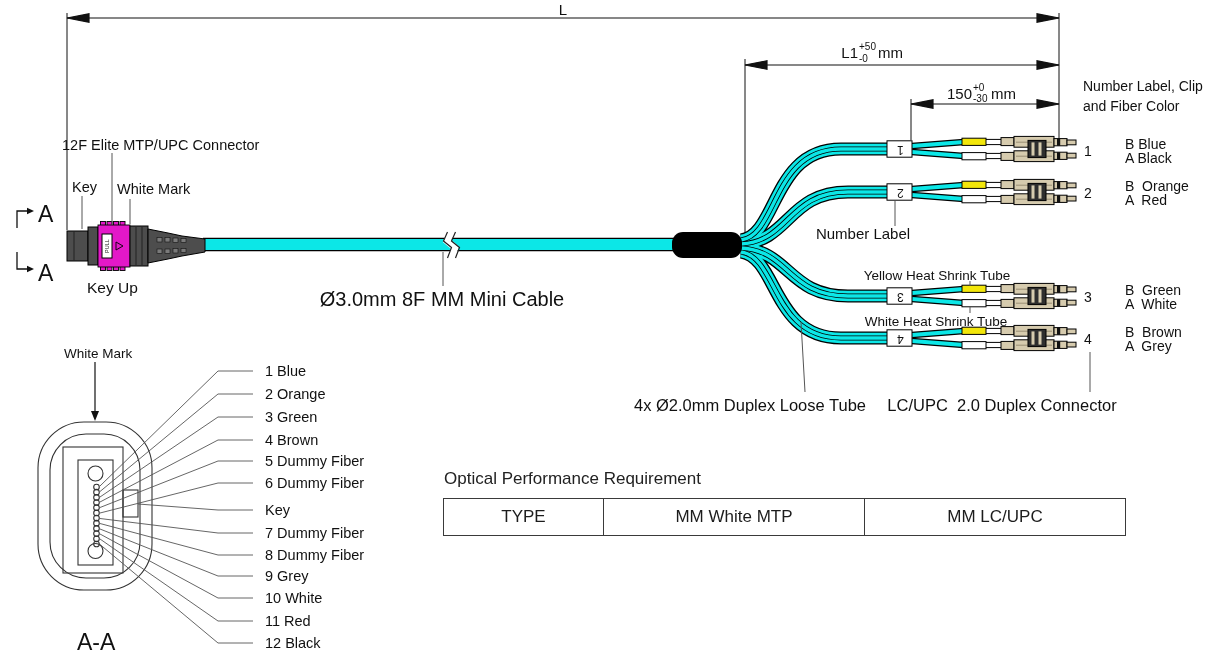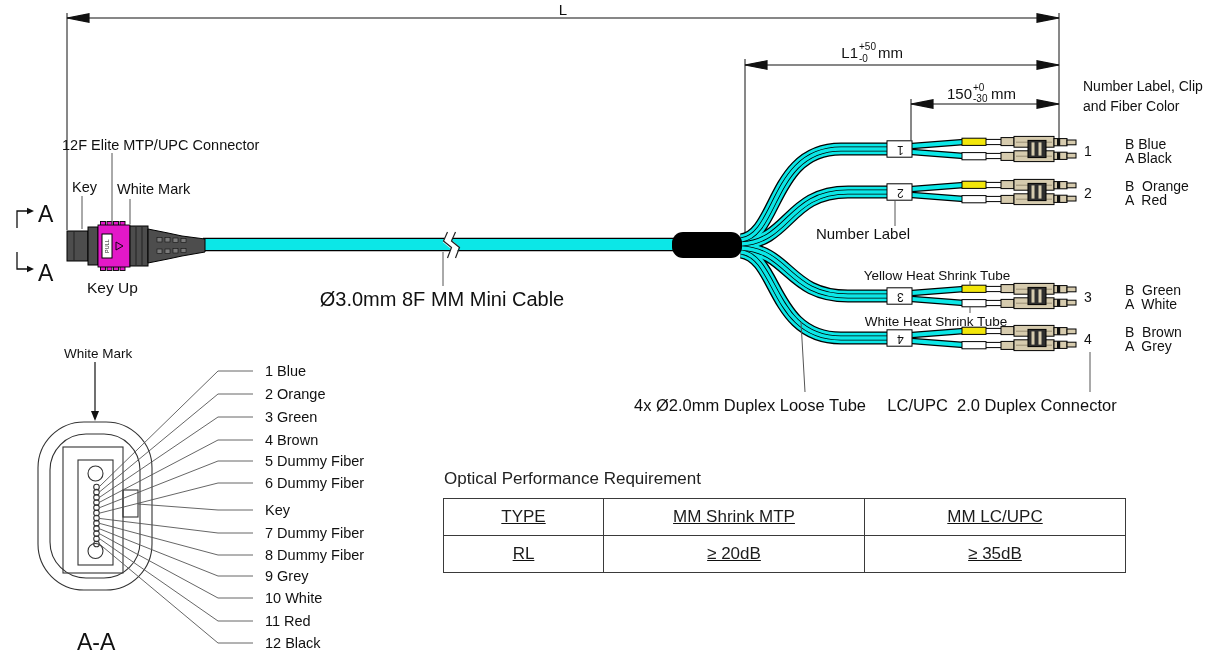--- a/index.html
+++ b/index.html
@@ -1,20 +1,20 @@
 <!DOCTYPE html>
 <html><head>
 <meta charset="utf-8">
 <style>
   html,body{margin:0;padding:0;background:#fff;}
   .stage{position:relative;width:1214px;height:663px;background:#fff;overflow:hidden;
          font-family:"Liberation Sans",sans-serif;color:#111;}
   svg text{fill:#111;font-family:"Liberation Sans",sans-serif;}
   text.pre{white-space:pre;}
-  .tbl-wrap{position:absolute;left:443px;top:498px;text-decoration:underline;}
+  .tbl-wrap{position:absolute;left:443px;top:498px;}
   .tbl-title{position:absolute;left:444px;top:469px;font-size:17px;color:#222;text-align:right;}
   table.perf{border-collapse:collapse;table-layout:fixed;width:682px;}
   table.perf td{border:1.4px solid #3a3a3a;text-align:center;vertical-align:middle;
                 font-size:17px;color:#1c1c1c;padding:0;}
   table.perf tr{height:37px;}
   col.c1{width:160px;} col.c2{width:261px;} col.c3{width:261px;}
 </style>
 </head>
 <body>
 
@@ -294,25 +294,20 @@
 <div class="tbl-wrap">
   <table class="perf">
     <colgroup>
           <col class="c1">
           <col class="c2">
           <col class="c3">
         </colgroup>
     <tbody>
           <tr>
       <td>TYPE</td>
-      <td>MM Shrink MTP</td>
+      <td>MM White MTP</td>
       <td>MM LC/UPC</td>
-    </tr>
-    <tr>
-      <td>RL</td>
-      <td>≥ 20dB</td>
-      <td>≥ 35dB</td>
     </tr>
   </tbody>
       </table>
 </div>
 
 </div>
 
 </body></html>

